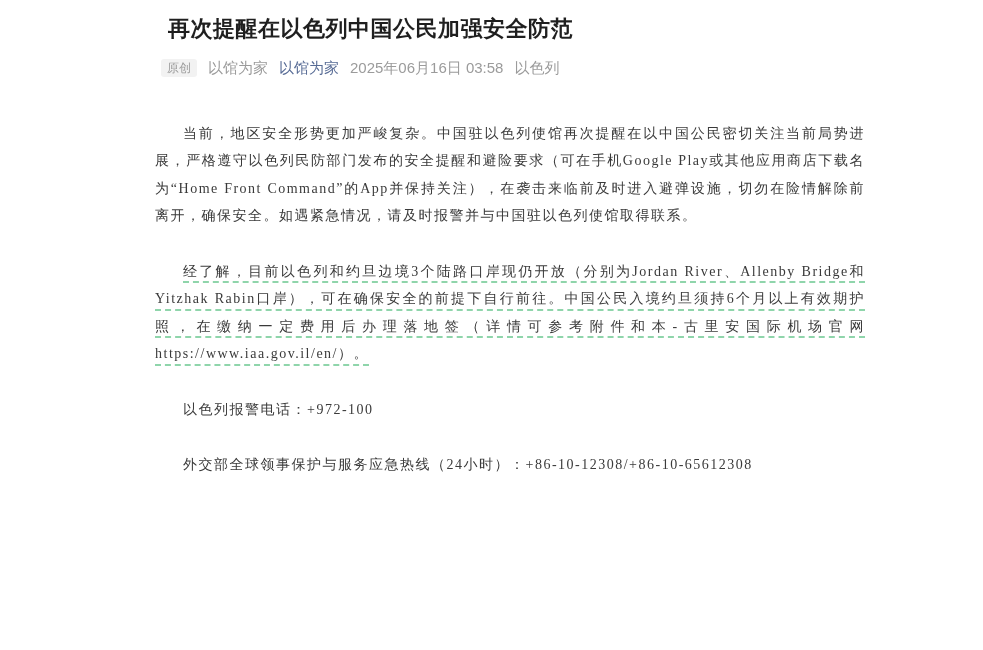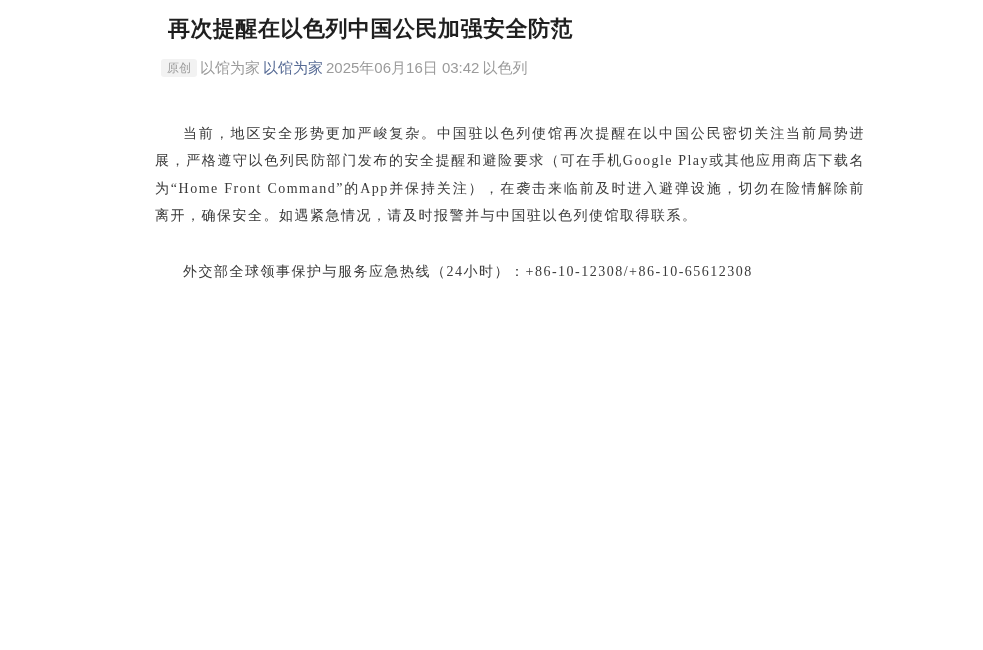--- a/index.html
+++ b/index.html
@@ -21,21 +21,21 @@
     font-size: 22px;
     font-weight: 700;
     color: #1f1f1f;
     line-height: 1.35;
     margin: 4px 0 15px 13px;
     letter-spacing: 0.5px;
   }
   .article-meta {
     display: flex;
     align-items: center;
-    gap: 3px;
+    gap: 11px;
     margin: 0 0 42px 6px;
     font-family: "Liberation Sans", "DejaVu Sans", sans-serif;
     font-size: 15px;
     color: #9b9b9b;
     white-space: nowrap;
   }
   .original-badge {
     font-size: 12px;
     color: #9b9b9b;
     background: #f2f2f2;
@@ -76,22 +76,24 @@
 <body>
 
 <div class="page">
 
   <h1 class="article-title">再次提醒在以色列中国公民加强安全防范</h1>
 
   <div class="article-meta">
     <span class="original-badge">原创</span>
     <span class="author-name">以馆为家</span>
     <span class="account-link">以馆为家</span>
-    <span class="publish-datetime">2025年06月16日 03:42</span>
+    <span class="publish-datetime">2025年06月16日 03:58</span>
     <span class="publish-location">以色列</span>
   </div>
 
   <div class="article-body">
     <p>当前，地区安全形势更加严峻复杂。中国驻以色列使馆再次提醒在以中国公民密切关注当前局势进展，严格遵守以色列民防部门发布的安全提醒和避险要求（可在手机Google Play或其他应用商店下载名为“Home Front Command”的App并保持关注），在袭击来临前及时进入避弹设施，切勿在险情解除前离开，确保安全。如遇紧急情况，请及时报警并与中国驻以色列使馆取得联系。</p>
+    <p class="underlined">经了解，目前以色列和约旦边境3个陆路口岸现仍开放（分别为Jordan River、Allenby Bridge和Yitzhak Rabin口岸），可在确保安全的前提下自行前往。中国公民入境约旦须持6个月以上有效期护照，在缴纳一定费用后办理落地签（详情可参考附件和本-古里安国际机场官网https://www.iaa.gov.il/en/）。</p>
+    <p>以色列报警电话：+972-100</p>
     <p>外交部全球领事保护与服务应急热线（24小时）：+86-10-12308/+86-10-65612308</p>
   </div>
 
 </div>
 
 </body></html>

